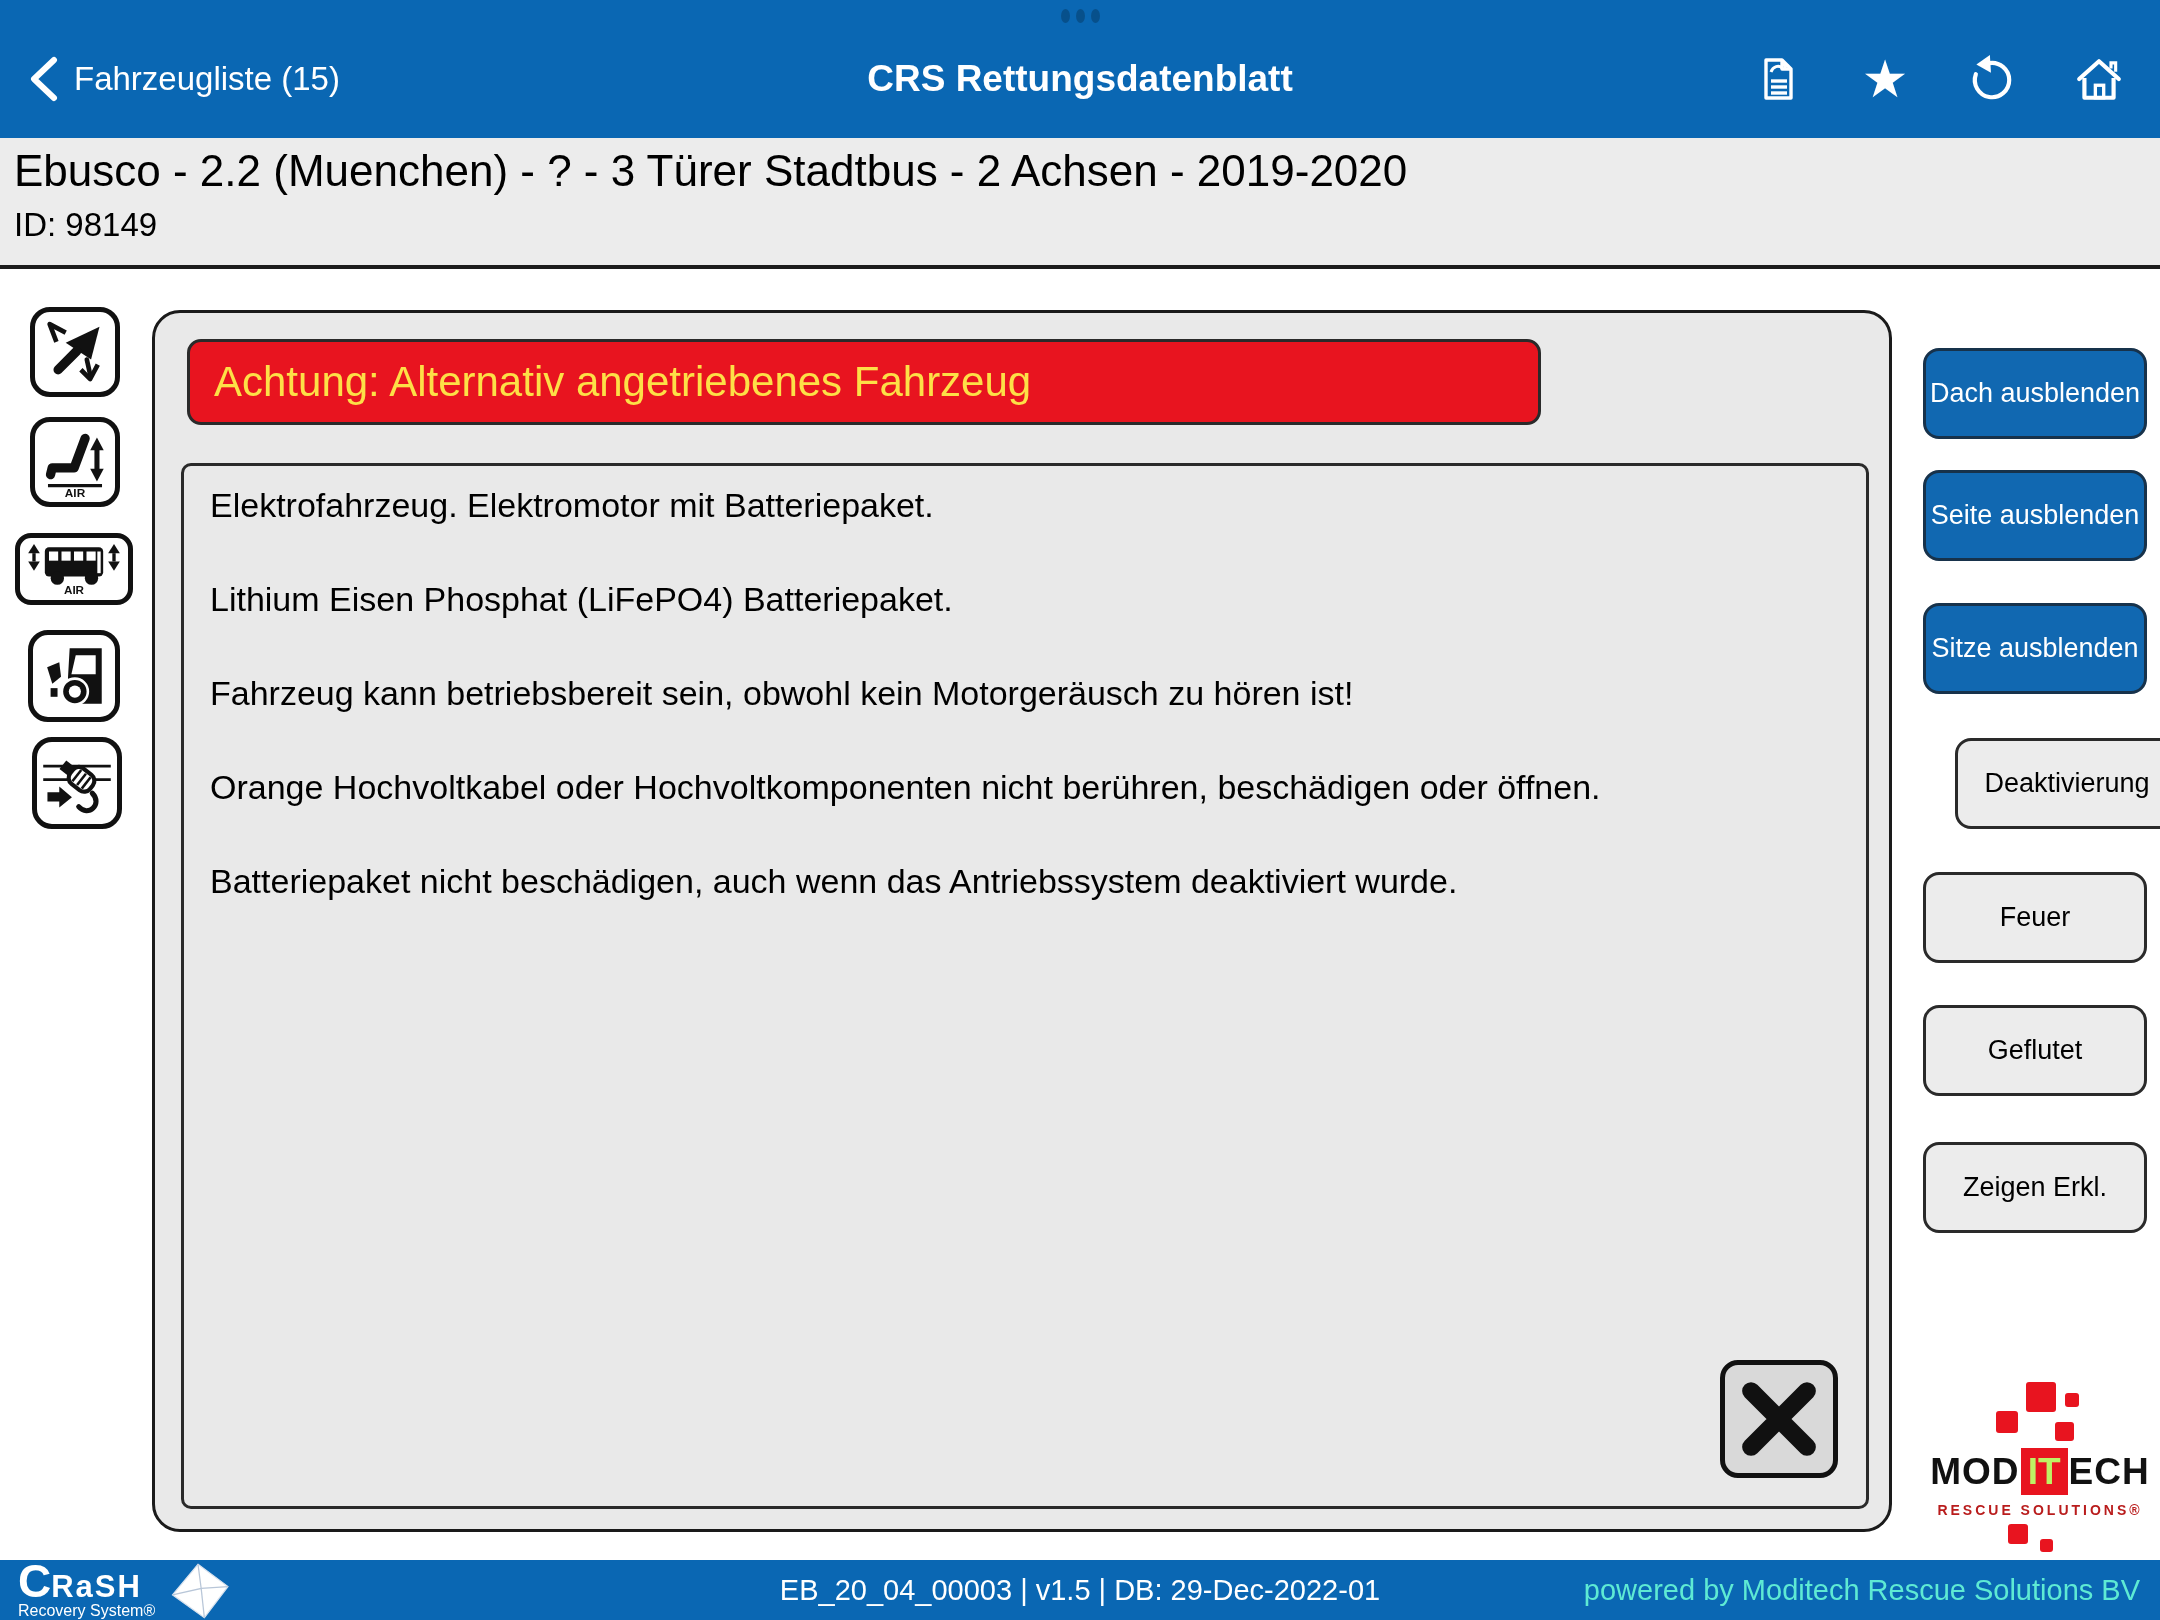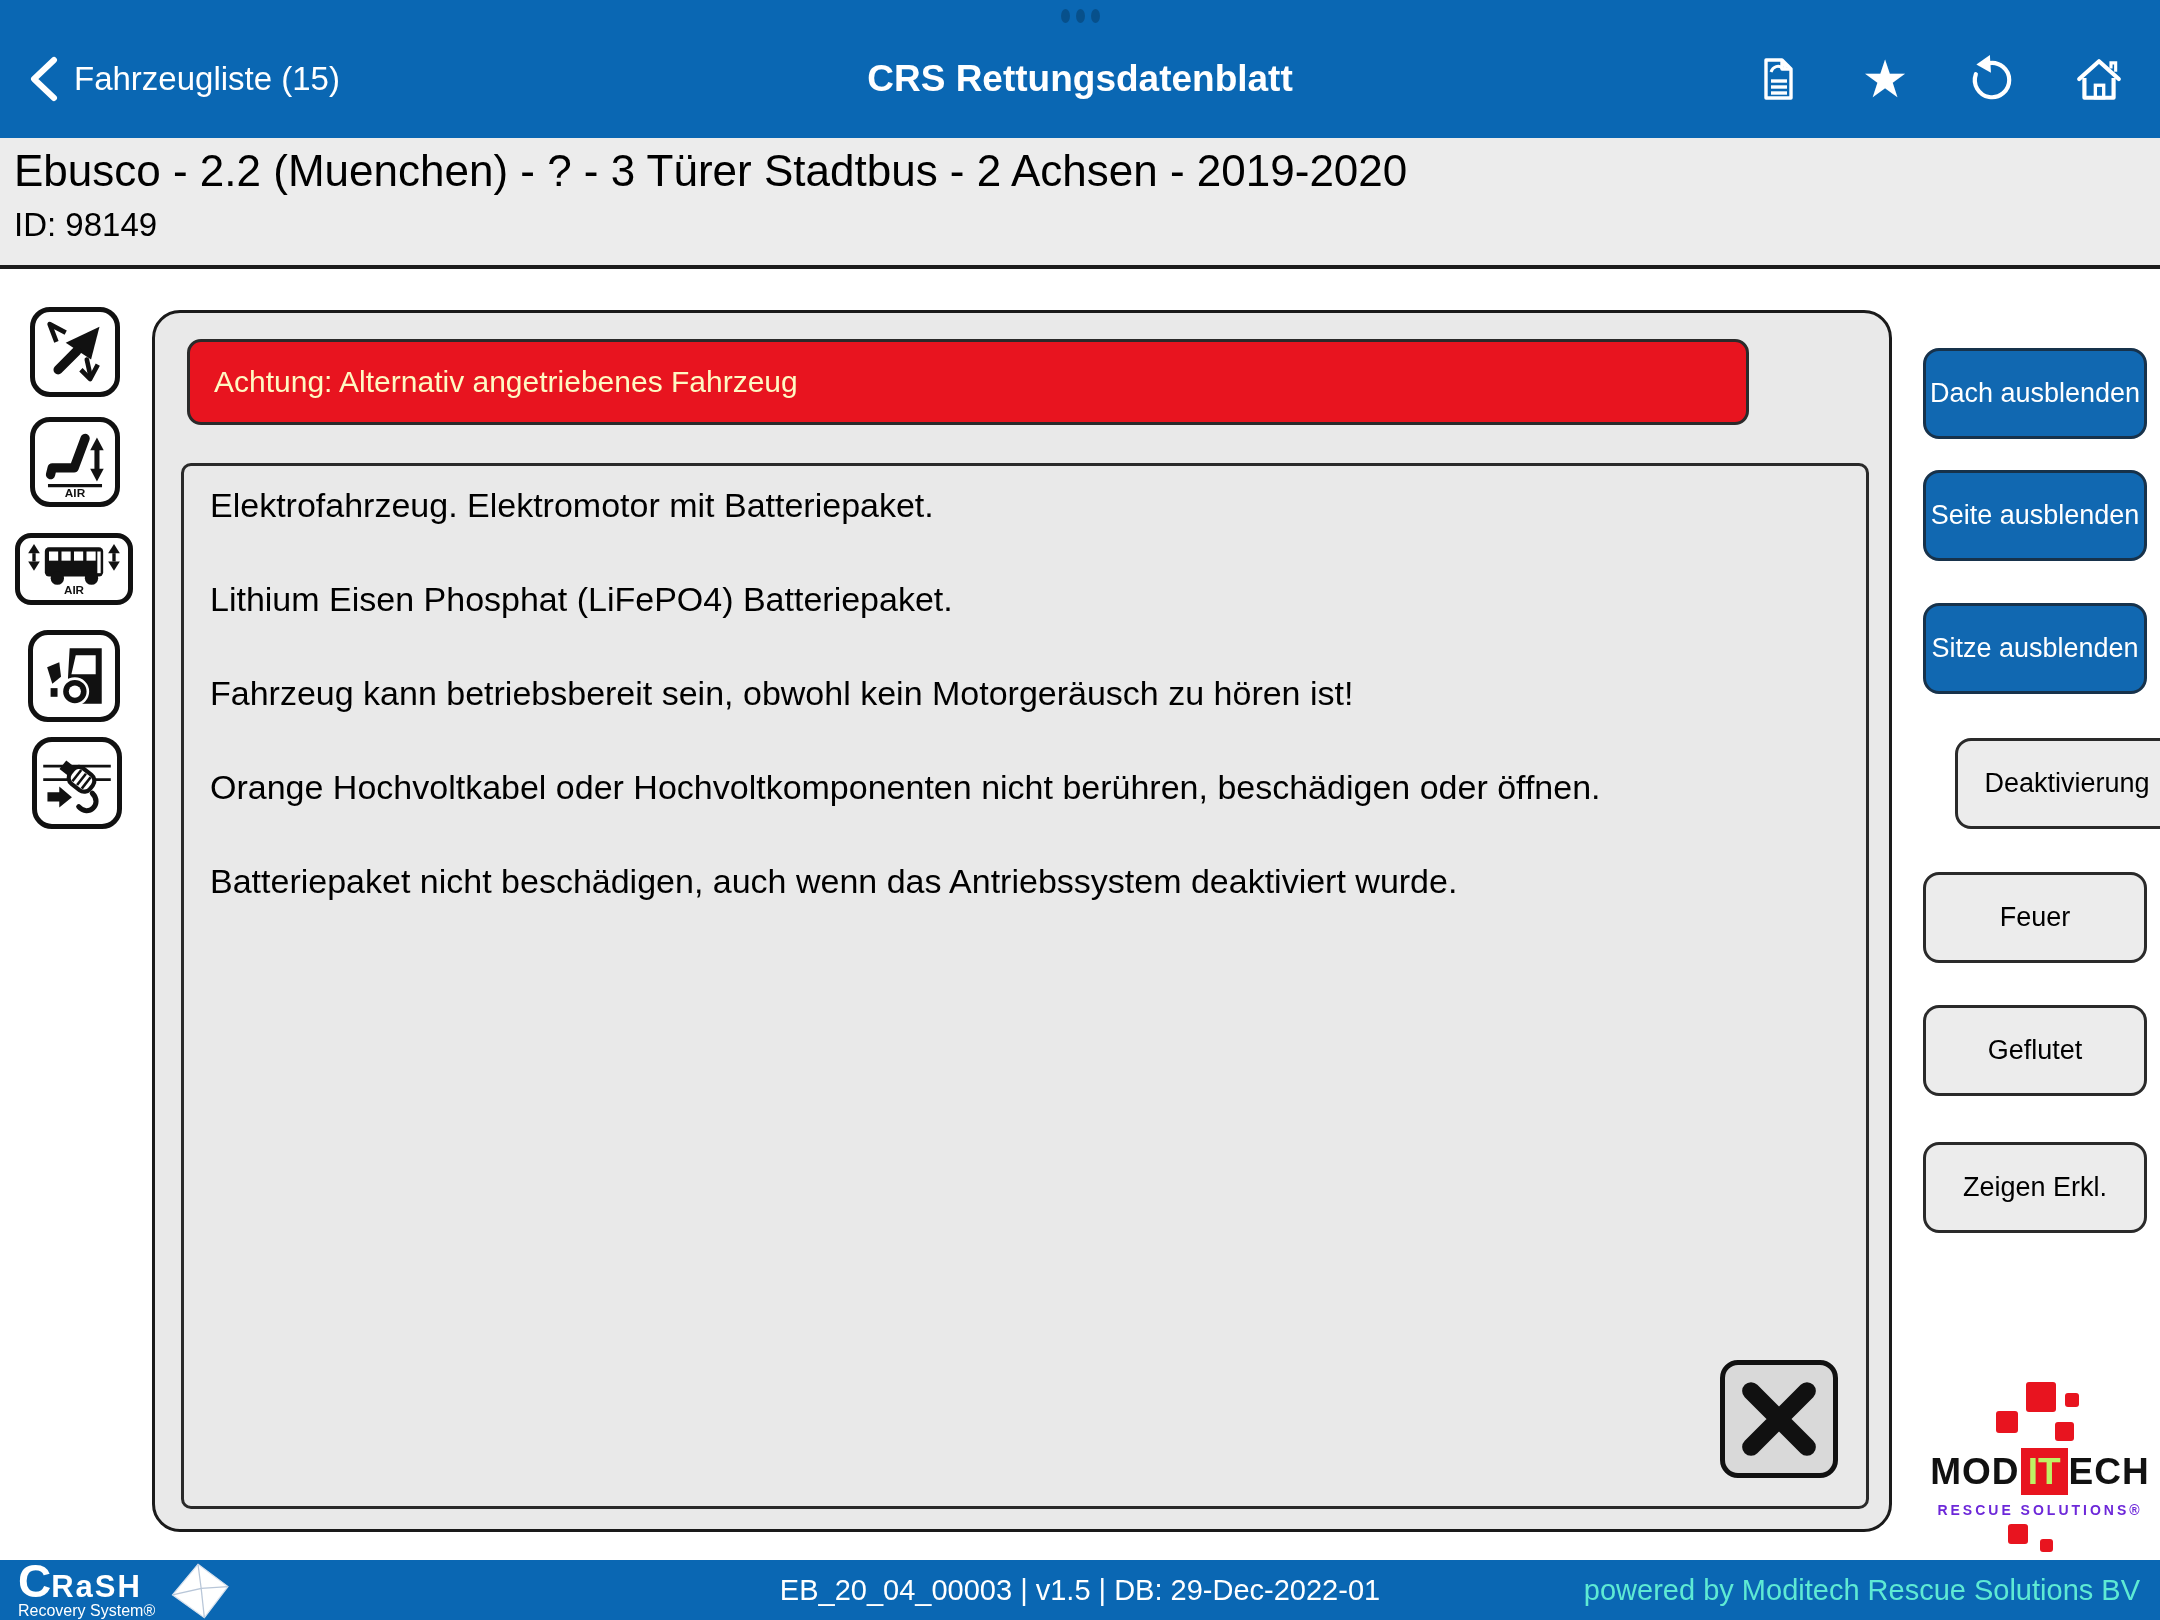--- a/index.html
+++ b/index.html
@@ -24,37 +24,37 @@
   .vehicle-id{position:absolute;left:14px;top:68px;font-size:33px;color:#000000;}
   
   .side-icon{position:absolute;background:#fff;border:5px solid #111;border-radius:20px;box-sizing:border-box;display:flex;align-items:center;justify-content:center;cursor:pointer;}
   .si-1{left:30px;top:307px;width:90px;height:90px;}
   .si-2{left:30px;top:417px;width:90px;height:90px;}
   .si-3{left:15px;top:533px;width:118px;height:72px;border-radius:16px;}
   .si-4{left:28px;top:630px;width:92px;height:92px;}
   .si-5{left:32px;top:737px;width:90px;height:92px;}
   
   .panel{position:absolute;left:152px;top:310px;width:1740px;height:1222px;background:#e9e9e9;border:3px solid #1a1a1a;border-radius:28px;box-sizing:border-box;}
-  .banner{position:absolute;left:32px;top:26px;width:1562px;height:86px;background:#e8141f;border:3px solid #2a2a2a;border-radius:14px;box-sizing:border-box;display:flex;align-items:center;padding-left:24px;color:#fef9c3;font-size:30px;}
+  .banner{position:absolute;left:32px;top:26px;width:1354px;height:86px;background:#e8141f;border:3px solid #2a2a2a;border-radius:14px;box-sizing:border-box;display:flex;align-items:center;padding-left:24px;color:#fde047;font-size:42px;}
   .textbox{position:absolute;left:26px;top:150px;width:1688px;height:1046px;border:3px solid #2a2a2a;border-radius:10px;box-sizing:border-box;padding:20px 26px;}
   .textbox p{margin:0 0 56px 0;font-size:34px;line-height:38px;color:#000;}
   .close-btn{position:absolute;right:28px;bottom:28px;width:118px;height:118px;background:#d9d9d9;border:5px solid #111;border-radius:18px;box-sizing:border-box;display:flex;align-items:center;justify-content:center;cursor:pointer;}
   
   .btn{position:absolute;left:1923px;width:224px;height:91px;border-radius:16px;box-sizing:border-box;display:flex;align-items:center;justify-content:center;text-align:center;font-size:27px;cursor:pointer;}
   .btn-blue{background:#1168b1;color:#fff;border:3px solid #17324b;}
   .btn-grey{background:#ececec;color:#000;border:3px solid #2a2a2a;}
   .b1{top:348px;} .b2{top:470px;} .b3{top:603px;}
   .b4{top:738px;margin-left:32px;} .b5{top:872px;} .b6{top:1005px;} .b7{top:1142px;}
   
   .moditech{position:absolute;left:1922px;top:1378px;width:236px;height:178px;}
   .msq{position:absolute;background:#e8141f;border-radius:3px;}
   .m-word{position:absolute;left:0;top:70px;width:100%;display:flex;align-items:center;justify-content:center;font-weight:bold;color:#111;}
   .m-word .m-txt{font-size:37px;letter-spacing:1px;}
   .m-it{width:47px;height:47px;background:#e8141f;color:#bef264;display:flex;align-items:center;justify-content:center;font-size:37px;margin:0 1px;}
-  .m-tag{position:absolute;left:0;top:124px;width:100%;text-align:center;color:#6d28d9;font-size:14px;font-weight:bold;letter-spacing:3px;white-space:nowrap;}
+  .m-tag{position:absolute;left:0;top:124px;width:100%;text-align:center;color:#b91c1c;font-size:14px;font-weight:bold;letter-spacing:3px;white-space:nowrap;}
   
   .bottom-bar{position:absolute;left:0;top:1560px;width:2160px;height:60px;background:#0a67b3;}
   .crash-logo{position:absolute;left:18px;top:2px;display:flex;align-items:center;}
   .crash-col{display:flex;flex-direction:column;}
   .crash-row{display:flex;align-items:baseline;color:#fff;font-weight:bold;}
   .crash-c{font-size:46px;line-height:38px;}
   .crash-rest{font-size:31px;letter-spacing:2px;}
   .crash-sub{color:#fff;font-size:16px;margin-top:-3px;text-align:right;}
   .file-info{position:absolute;left:0;top:0;width:100%;height:60px;display:flex;align-items:center;justify-content:center;color:#fff;font-size:29px;}
   .powered{position:absolute;right:20px;top:0;height:60px;display:flex;align-items:center;color:#5eead4;font-size:29px;}

